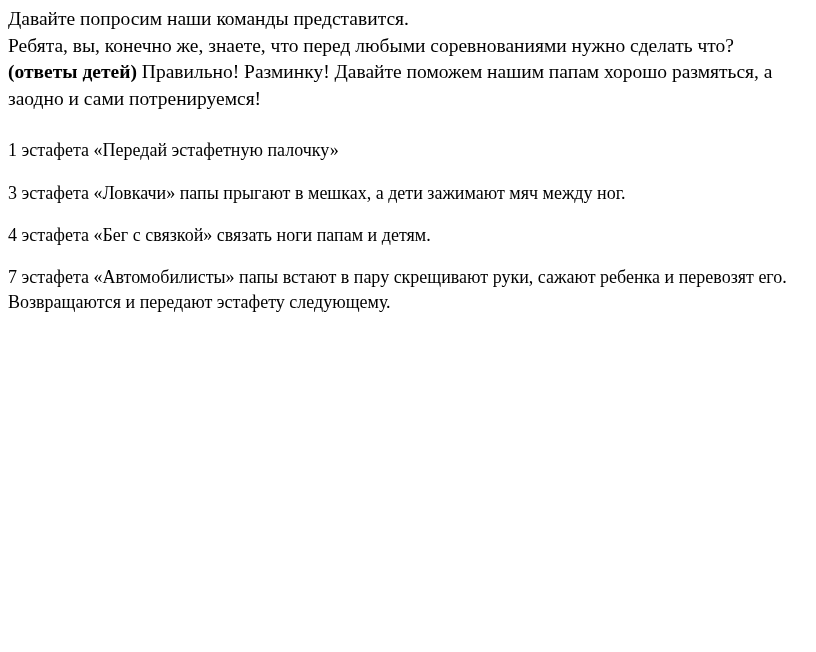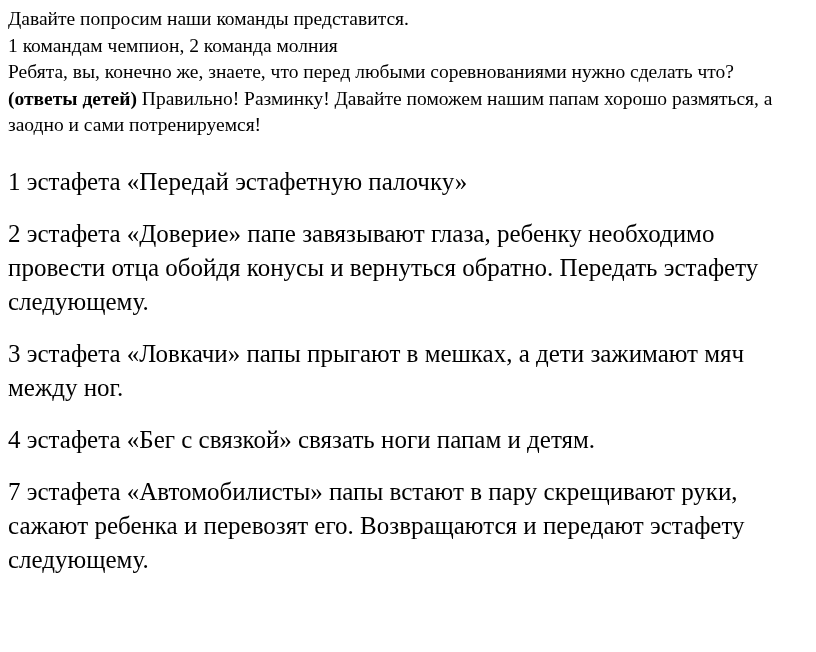--- a/index.html
+++ b/index.html
@@ -31,43 +31,41 @@
   }
   .intro .line {
     display: block;
   }
   .italic {
     font-weight: bold;
   }
   .para {
     margin: 0 0 0 0;
     padding-top: 18px;
-    font-size: 25px;
+    font-size: 18px;
     line-height: 1.36;
   }
   .para.first-relay {
     padding-top: 26px;
   }
   .heading-line {
     font-weight: bold;
   }
 </style>
 </head>
 <body>
 
 <div class="page">
 
   <div class="block">
     <p class="intro">
       <span class="line">Давайте попросим наши команды представится.</span>
-      <span class="line">1 командам чемпион, 2 команда молния</span>
       <span>Ребята, вы, конечно же, знаете, что перед любыми соревнованиями нужно сделать что? </span><span class="italic">(ответы детей)</span>
       <span>Правильно! Разминку! Давайте поможем нашим папам хорошо размяться, а заодно и сами потренируемся!</span>
     </p>
   </div>
 
   <p class="para first-relay">1 эстафета «Передай эстафетную палочку»</p>
-  <p class="para">2 эстафета «Доверие» папе завязывают глаза, ребенку необходимо провести отца обойдя конусы и вернуться обратно. Передать эстафету следующему.</p>
   <p class="para">3 эстафета «Ловкачи» папы прыгают в мешках, а дети зажимают мяч между ног.</p>
   <p class="para">4 эстафета «Бег с связкой» связать ноги папам и детям.</p>
   <p class="para">7 эстафета «Автомобилисты» папы встают в пару скрещивают руки, сажают ребенка и перевозят его. Возвращаются и передают эстафету следующему.</p>
 
 </div>
 
 </body></html>

